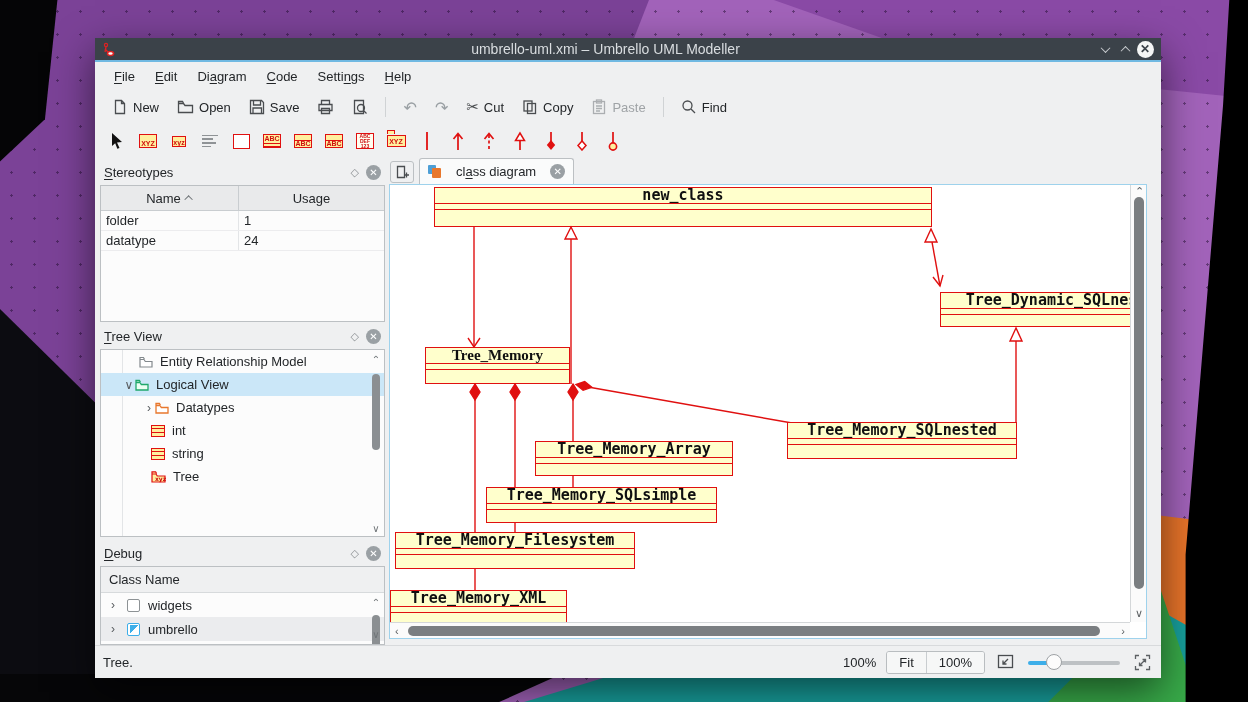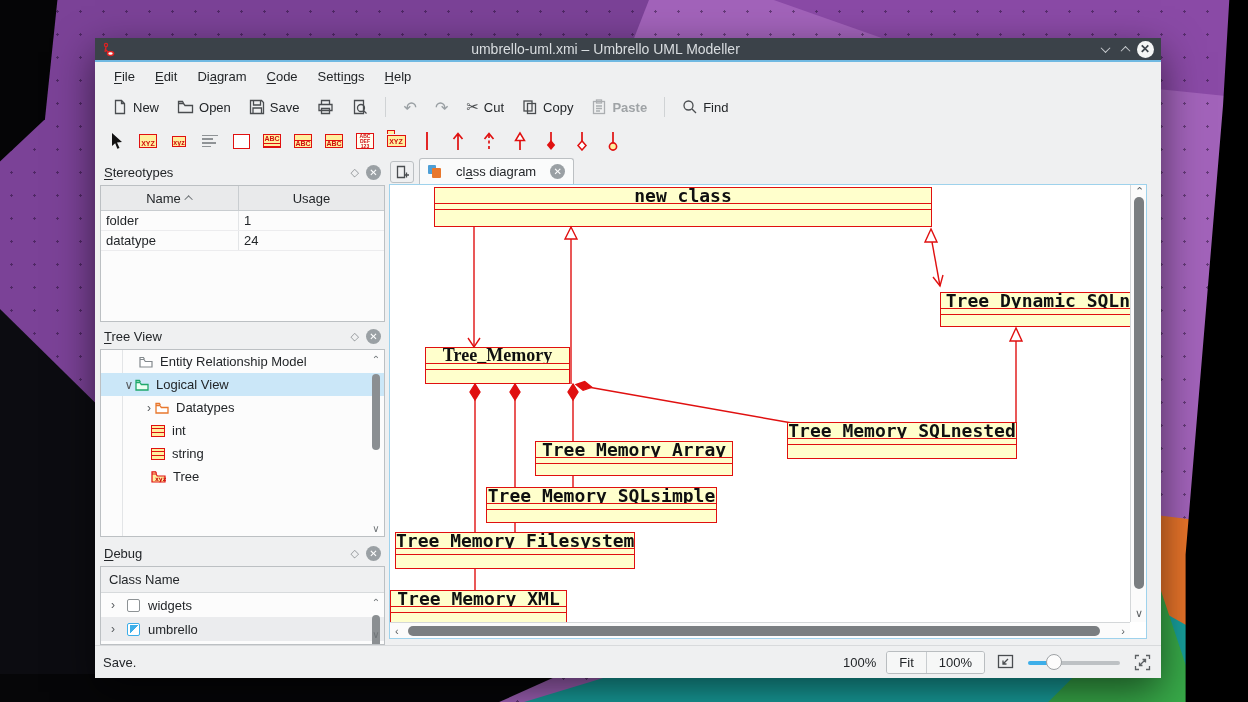--- a/index.html
+++ b/index.html
@@ -36,21 +36,21 @@
   .close-circ { width:17px; height:17px; border-radius:50%; background:#f4f5f5; color:#3b4249;
     font-size:12px; font-weight:bold; display:flex; align-items:center; justify-content:center; line-height:1; }
   .accent { height:2px; background:#70b9e2; flex:none; }
 
   .menubar { height:28px; display:flex; align-items:center; padding-left:10px; gap:2px; flex:none; }
   .menu-item { font-size:13px; color:#232629; padding:4px 9px; }
   .mn { text-decoration:underline; text-underline-offset:2px; }
 
   .toolbar1 { height:34px; display:flex; align-items:center; padding-left:10px; gap:4px; flex:none; }
   .tb-item { display:flex; align-items:center; gap:5px; padding:4px 7px; font-size:13px; color:#232629; }
-  .tb-item.disabled { color:#9fa3a6;font-weight:bold; }
+  .tb-item.disabled { color:#9fa3a6; }
   .tb-sep { width:1px; height:20px; background:#d0d3d5; margin:0 6px; }
   .gi { stroke:#4a4d50; fill:none; stroke-width:1.3; }
   .gi-dis { stroke:#abaeb1; fill:none; stroke-width:1.3; }
   .curve-arrow { font-size:16px; color:#9aa0a4; }
 
   .toolbar2 { height:34px; display:flex; align-items:center; padding-left:12px; gap:11px; flex:none; }
   .t2 { display:flex; align-items:center; justify-content:center; width:20px; height:20px; }
   .mini-box { position:relative; width:18px; height:14px; background:#ffef9e; border:1.4px solid #e01010;
     font-size:7px; font-weight:bold; color:#cf0e0e; display:flex; align-items:flex-end; justify-content:center; line-height:1; overflow:hidden; }
   .mini-box .topbar { position:absolute; top:2px; left:0; right:0; border-top:1.2px solid #e01010; }
@@ -120,21 +120,21 @@
   .tab-ico .b2 { left:4px; top:3px; width:9px; height:10px; background:#e8772c; border-radius:1px; }
 
   .canvas-frame { position:relative; width:758px; height:455px; border:1px solid #9ed2ec; background:#fff; flex:none; }
   .viewport { position:absolute; left:0; top:0; width:740px; height:437px; overflow:hidden; background:#fff; }
   .viewport svg { position:absolute; left:0; top:0; }
   .lines { z-index:1; }
   .heads { z-index:3; }
 
   .uml-box { position:absolute; z-index:2; background:#ffffcc; border:1.4px solid #e01010;
     display:flex; flex-direction:column; font-family:"DejaVu Sans Mono", monospace; color:#101010; }
-  .uml-title { flex:none; border-bottom:1.2px solid #e01010; font-weight:bold; font-size:18px;
+  .uml-title { flex:none; border-bottom:1.2px solid #e01010; font-weight:bold; font-size:15px;
     text-align:center; line-height:15px; white-space:nowrap; overflow:hidden; }
   .uml-attrs { flex:none; height:6px; border-bottom:1.2px solid #e01010; }
   .uml-ops { flex:1; font-size:13px; line-height:17px; padding-left:4px; white-space:nowrap; overflow:hidden; }
 
   
   .vsb { position:absolute; right:0; top:0; width:16px; height:437px; border-left:1px solid #d4d7d9; background:#fbfbfb; }
   .vsb .thumb { position:absolute; left:3px; top:12px; width:10px; height:392px; background:#7a7e81; border-radius:5px; }
   .hsb { position:absolute; left:0; bottom:0; height:16px; width:740px; border-top:1px solid #d4d7d9; background:#fbfbfb;
     display:flex; align-items:center; }
   .hsb .thumb { position:absolute; left:18px; top:3px; height:10px; width:692px; background:#7a7e81; border-radius:5px; }
@@ -587,21 +587,21 @@
         <div class="hsb">
           <span class="sb-arrow" style="left:5px; top:2px;">‹</span>
           <div class="thumb"></div>
           <span class="sb-arrow" style="right:5px; top:2px;">›</span>
         </div>
       </div>
     </div>
   </div>
 
   <div class="statusbar">
-    <span>Save.</span>
+    <span>Tree.</span>
     <span class="sp"></span>
     <span>100%</span>
     <div class="zoom-group">
       <span class="zb">Fit</span>
       <span class="zb">100%</span>
     </div>
     <svg width="17" height="16">
         <rect class="gi" x="1.5" y="1.5" width="14" height="12"></rect>
         <path class="gi" d="M11 5 L6 10 M6 6.5 V10 H9.5"></path>
       </svg>

